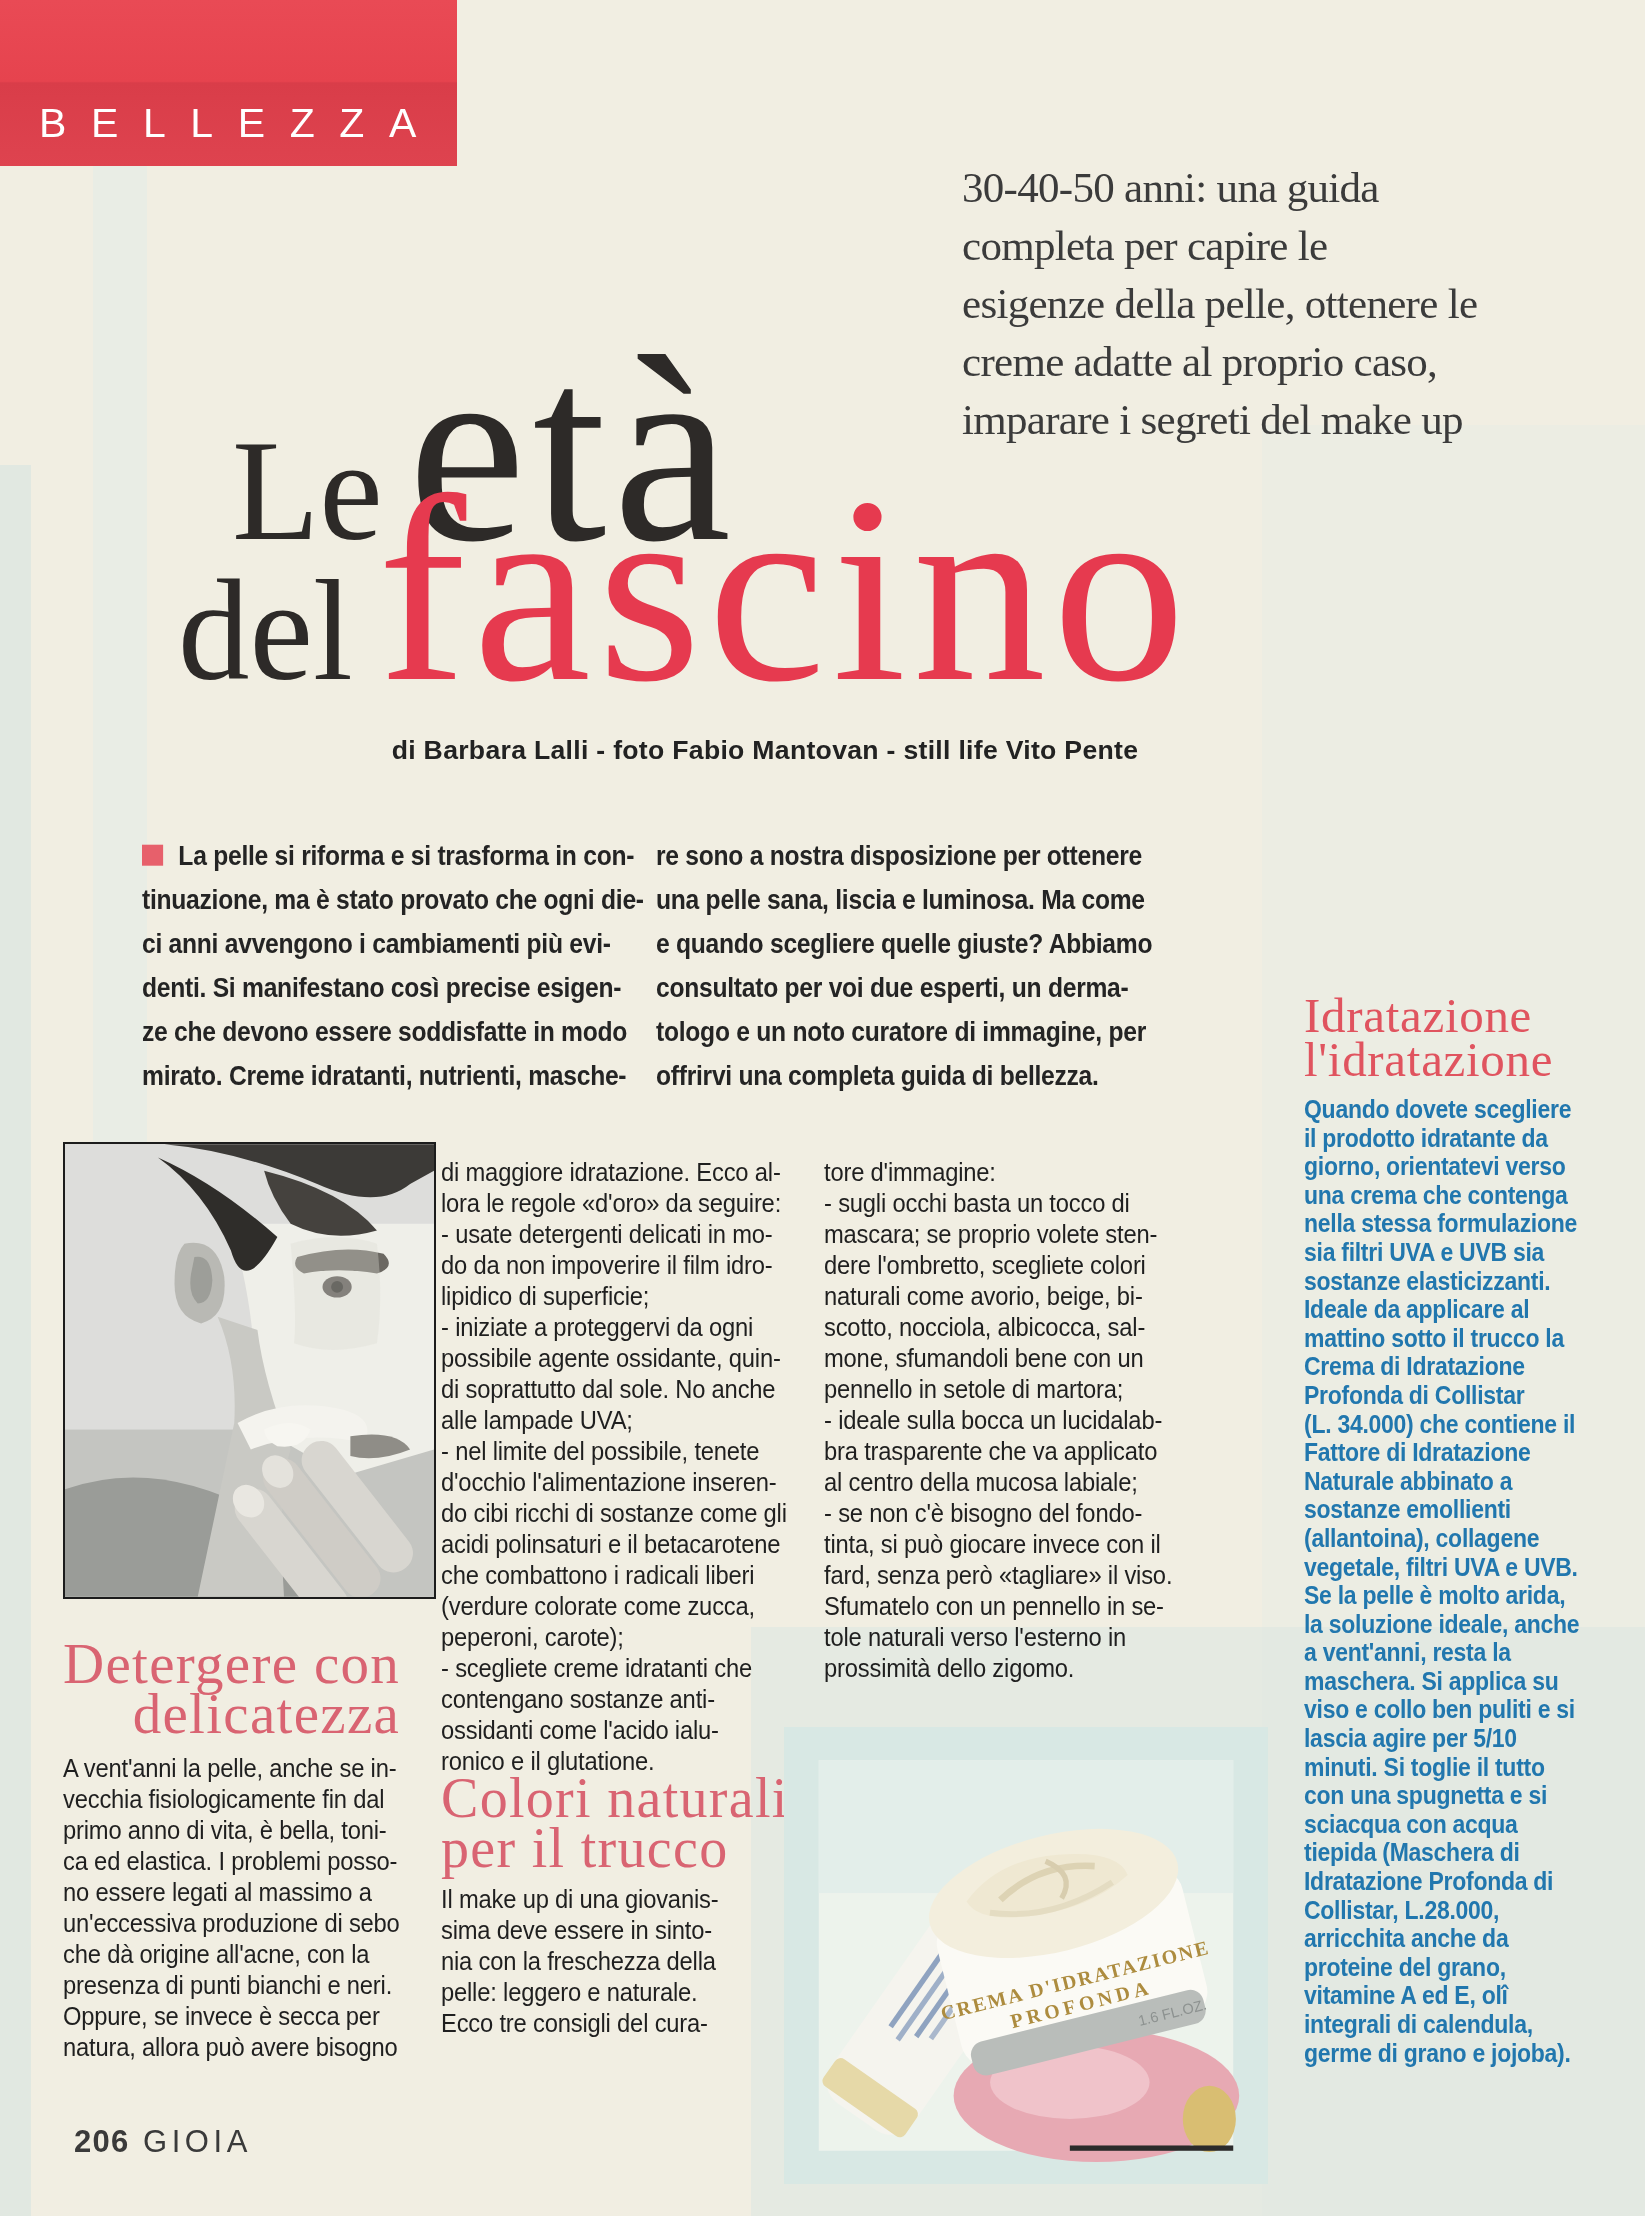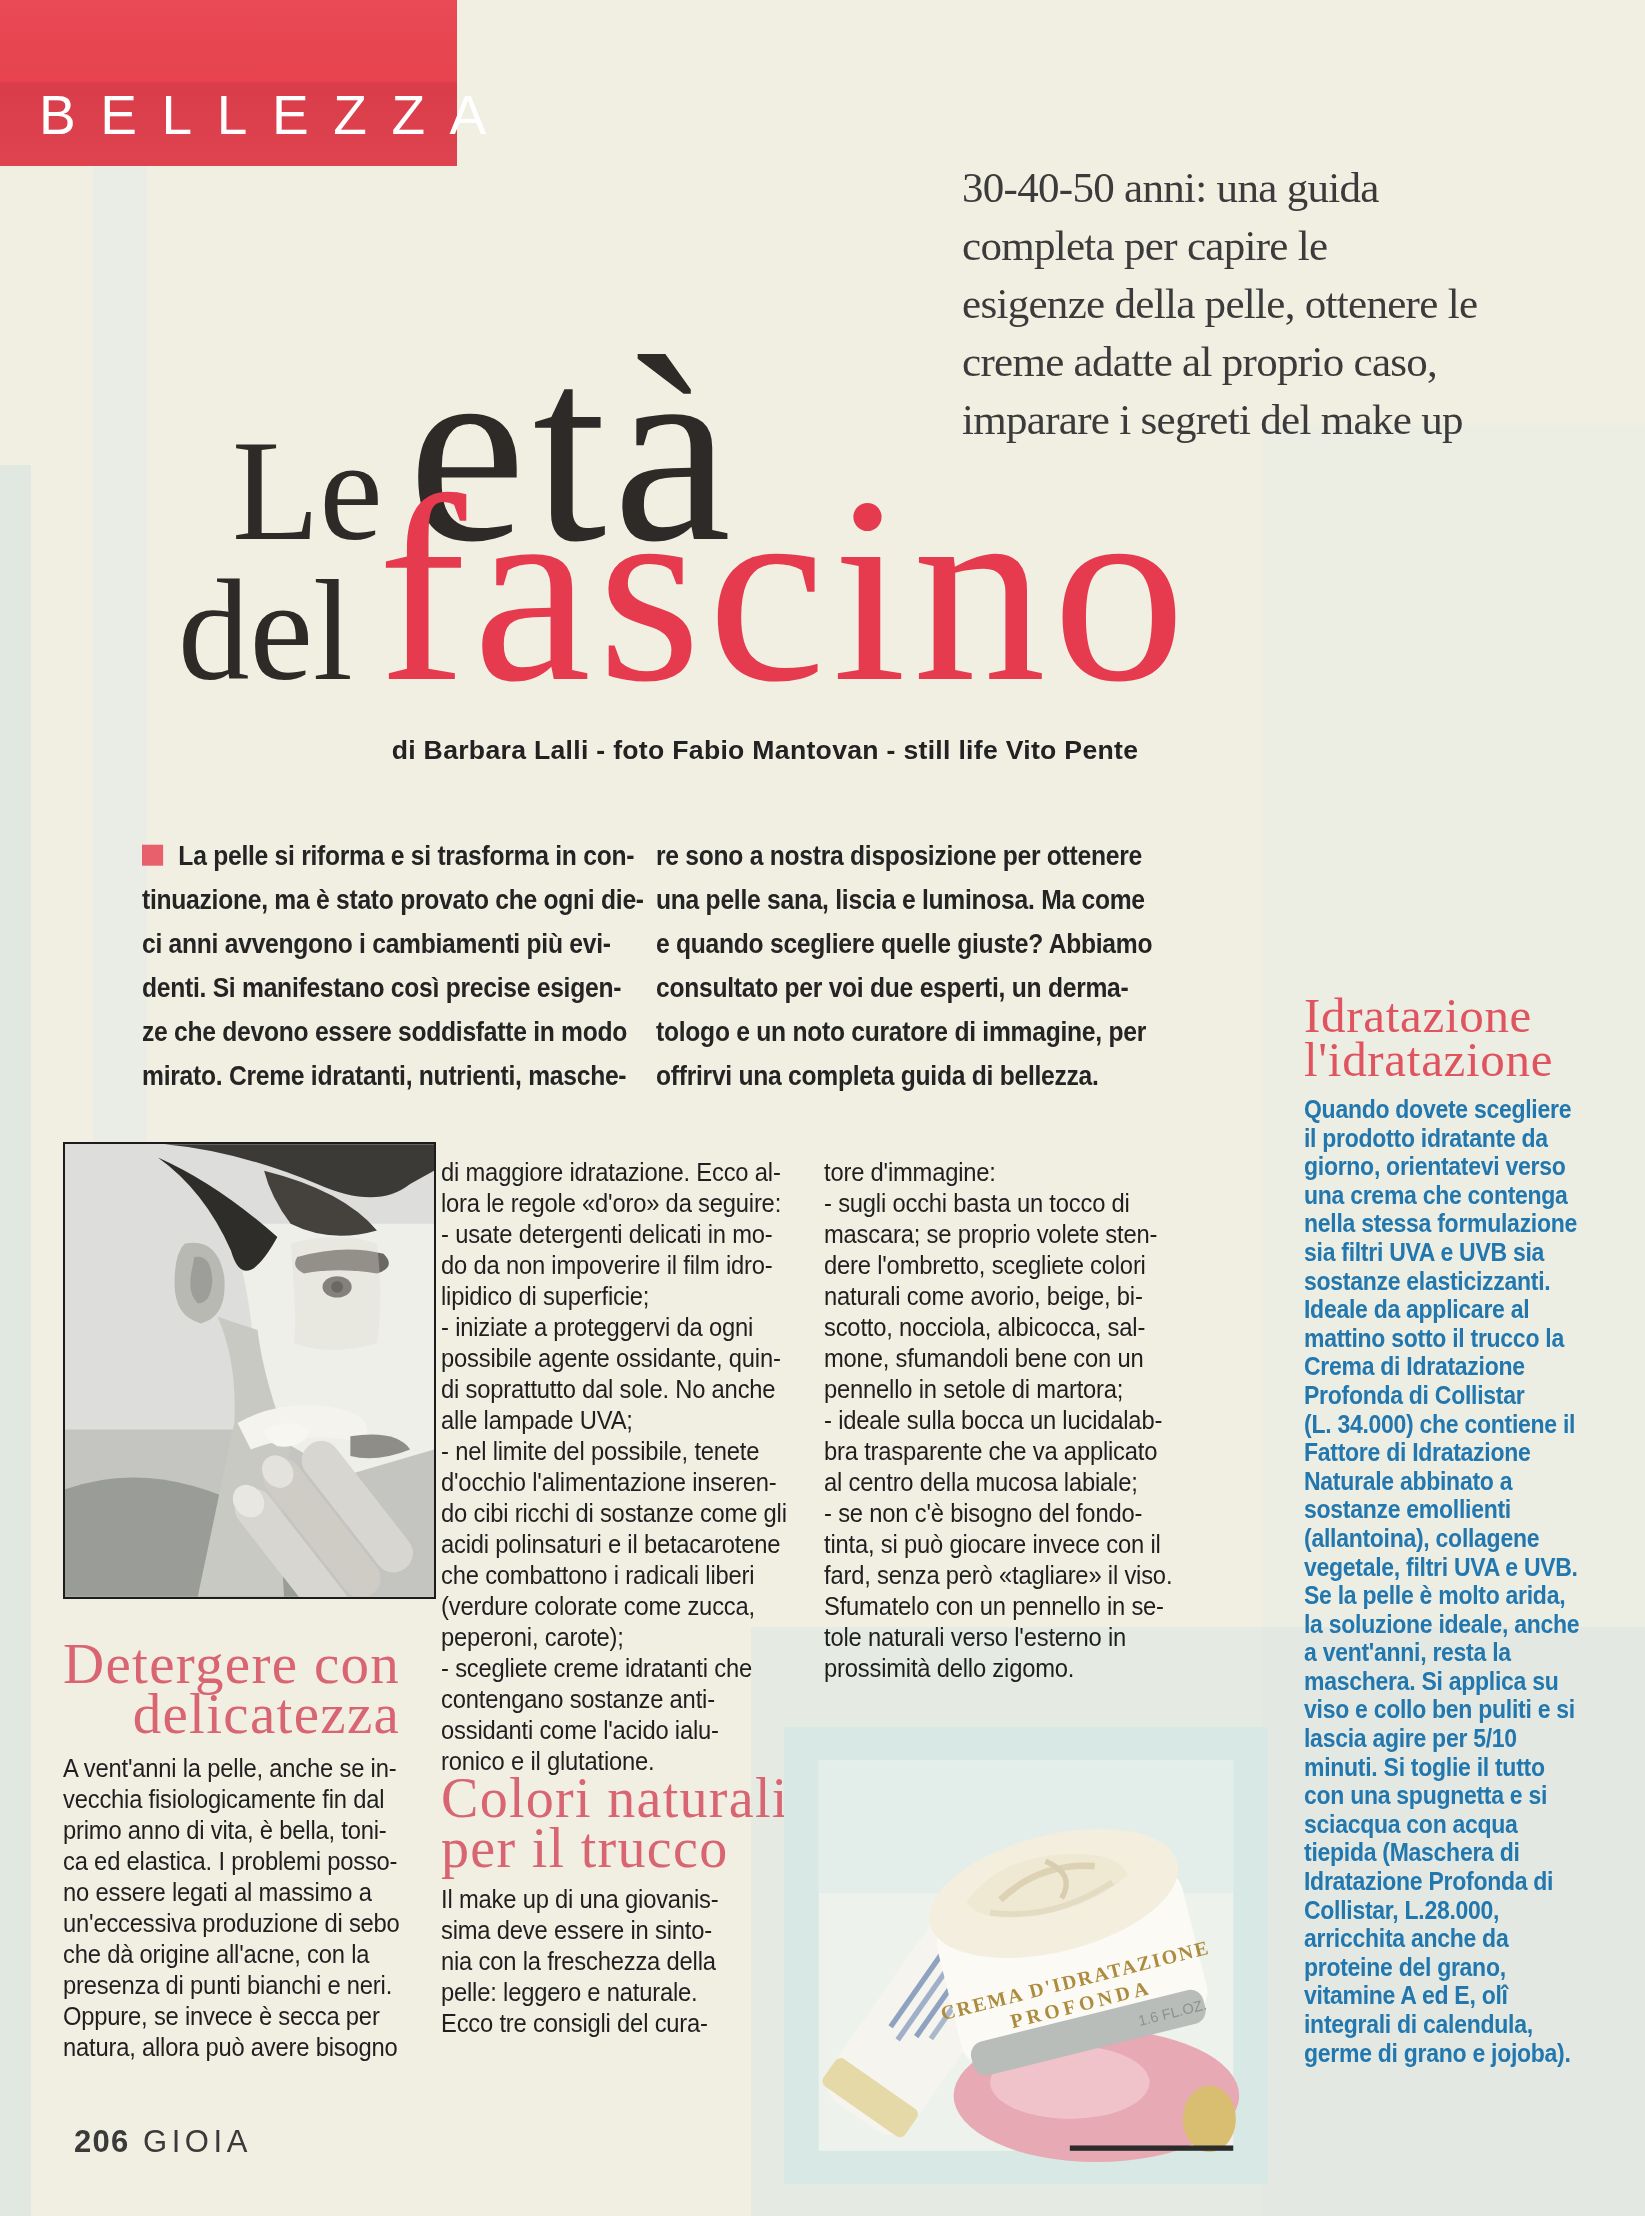--- a/index.html
+++ b/index.html
@@ -13,21 +13,21 @@
   .tint-band{left:93px; top:0; width:54px; height:1142px; background:#dfeaea; opacity:.4;}
   .tint-right{left:1262px; top:425px; width:383px; height:1791px; background:#e7ece3; opacity:.5;}
   .tint-bottom{left:751px; top:1627px; width:895px; height:589px; background:#d9e6e2; opacity:.5;}
 
   .banner{
     position:absolute; left:0; top:0; width:457px; height:166px;
     background:linear-gradient(180deg,#e94a55 0%,#e6434e 49%,#d93d49 50%,#de434f 100%);
   }
   .banner .label{
     position:absolute; left:39px; bottom:18.6px;
-    font-size:55px; font-weight:300; color:#ffffff; letter-spacing:24.6px; white-space:nowrap;
+    font-size:41px; font-weight:300; color:#ffffff; letter-spacing:24.6px; white-space:nowrap;
   }
 
   .lead{
     position:absolute; left:962px; top:159px; width:671px;
     font-size:43px; line-height:58px; color:#3b3b3b; letter-spacing:-0.7px;
   }
   .lead .ln{white-space:nowrap;font-family:Liberation Serif, serif;}
 
   .title-line{position:absolute; white-space:nowrap; font-family:"Liberation Serif", serif; line-height:1;}
   .title-1{left:232px; top:317px;text-align:center;}

